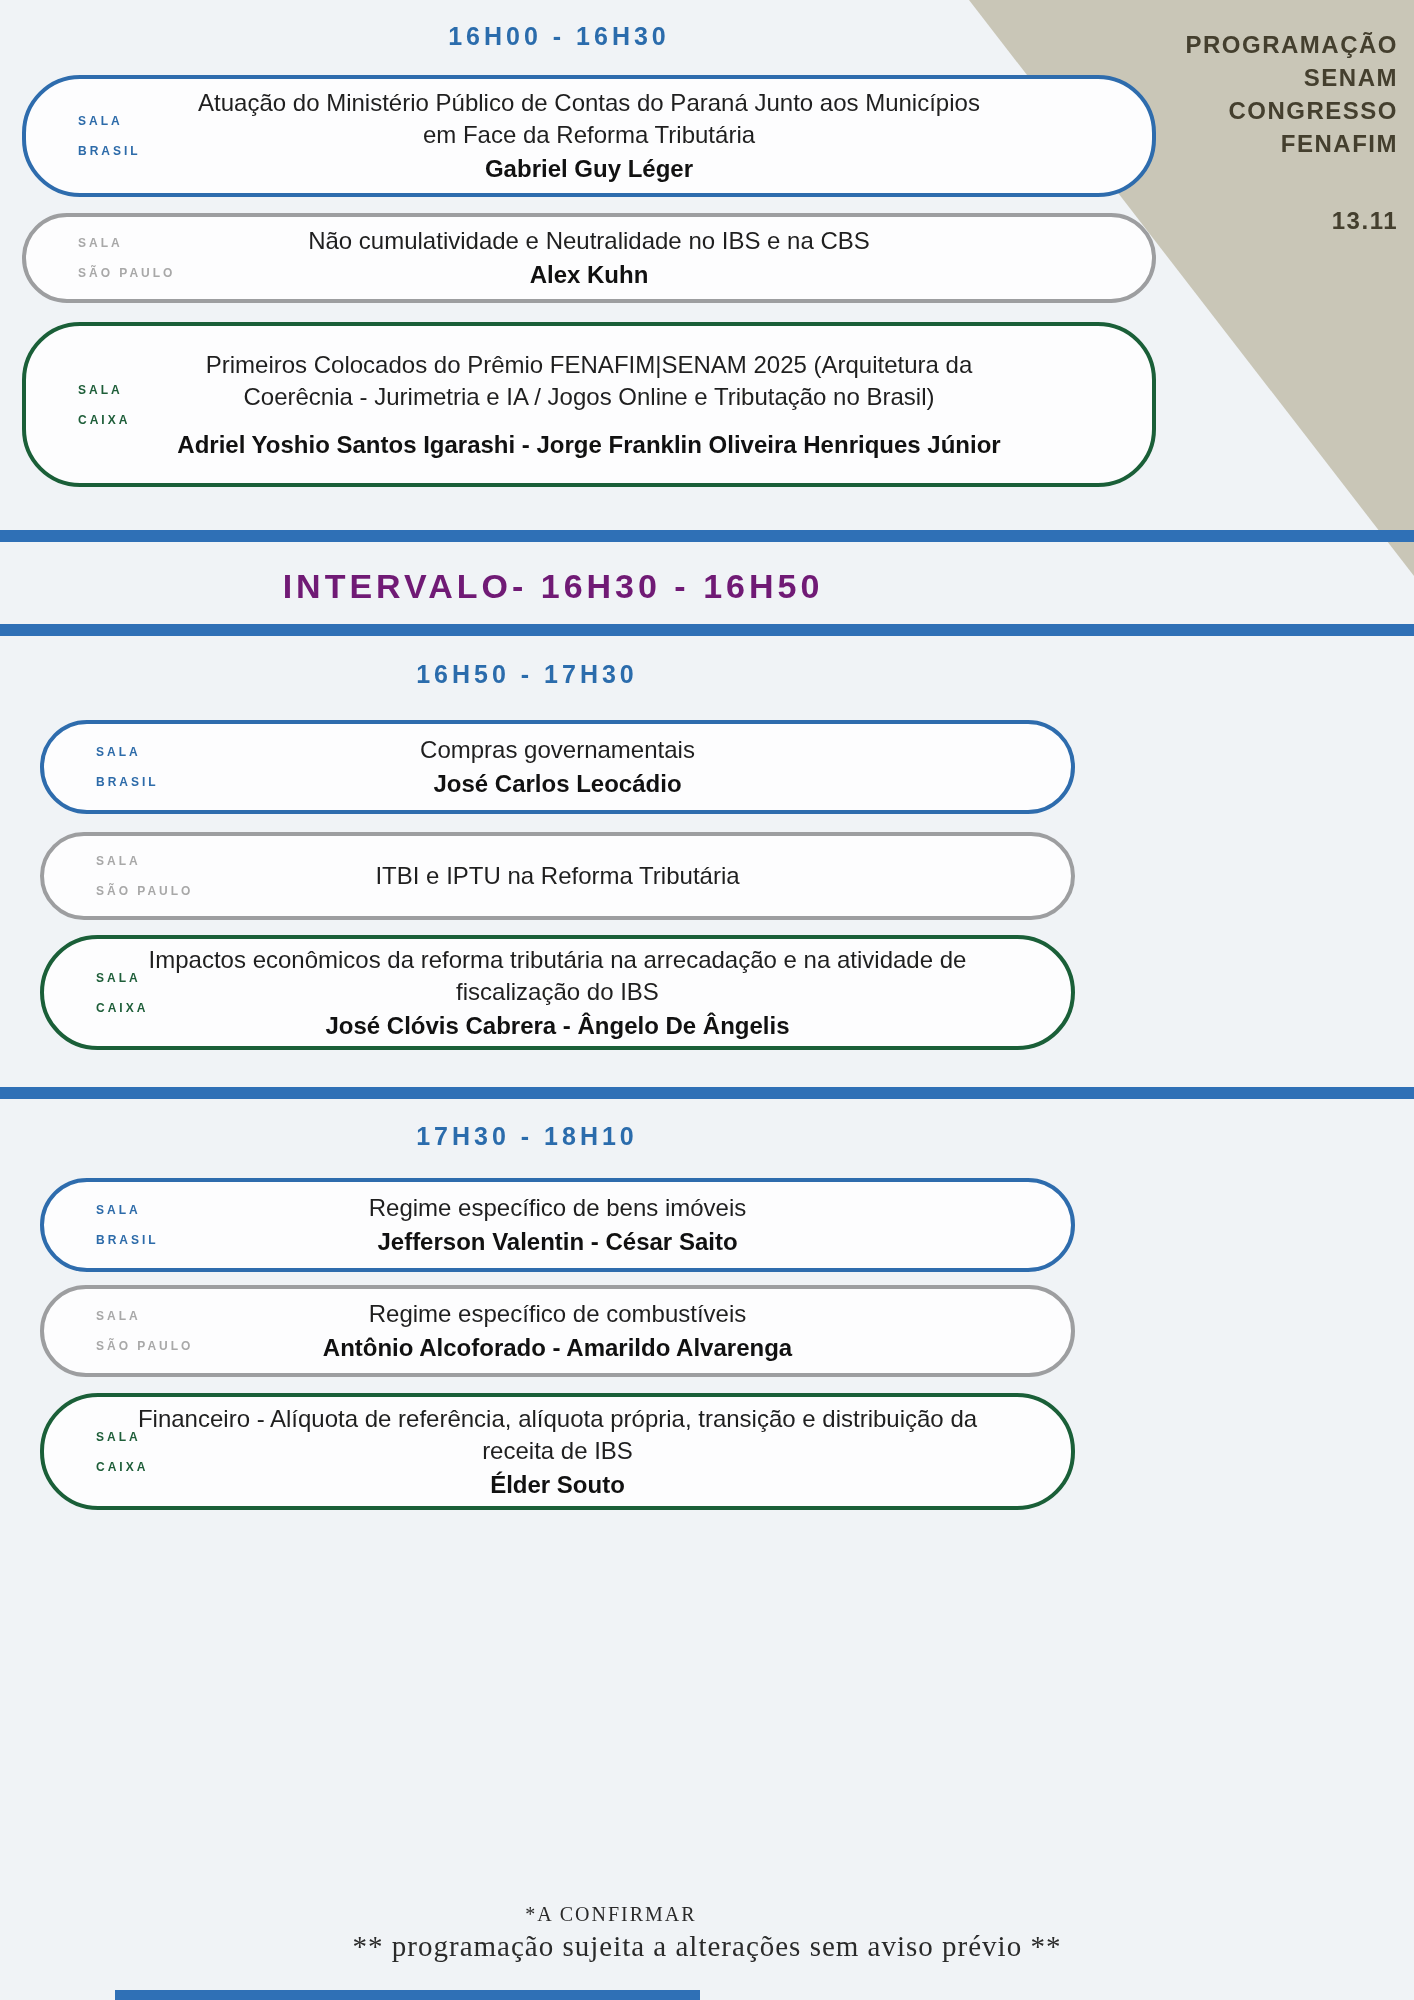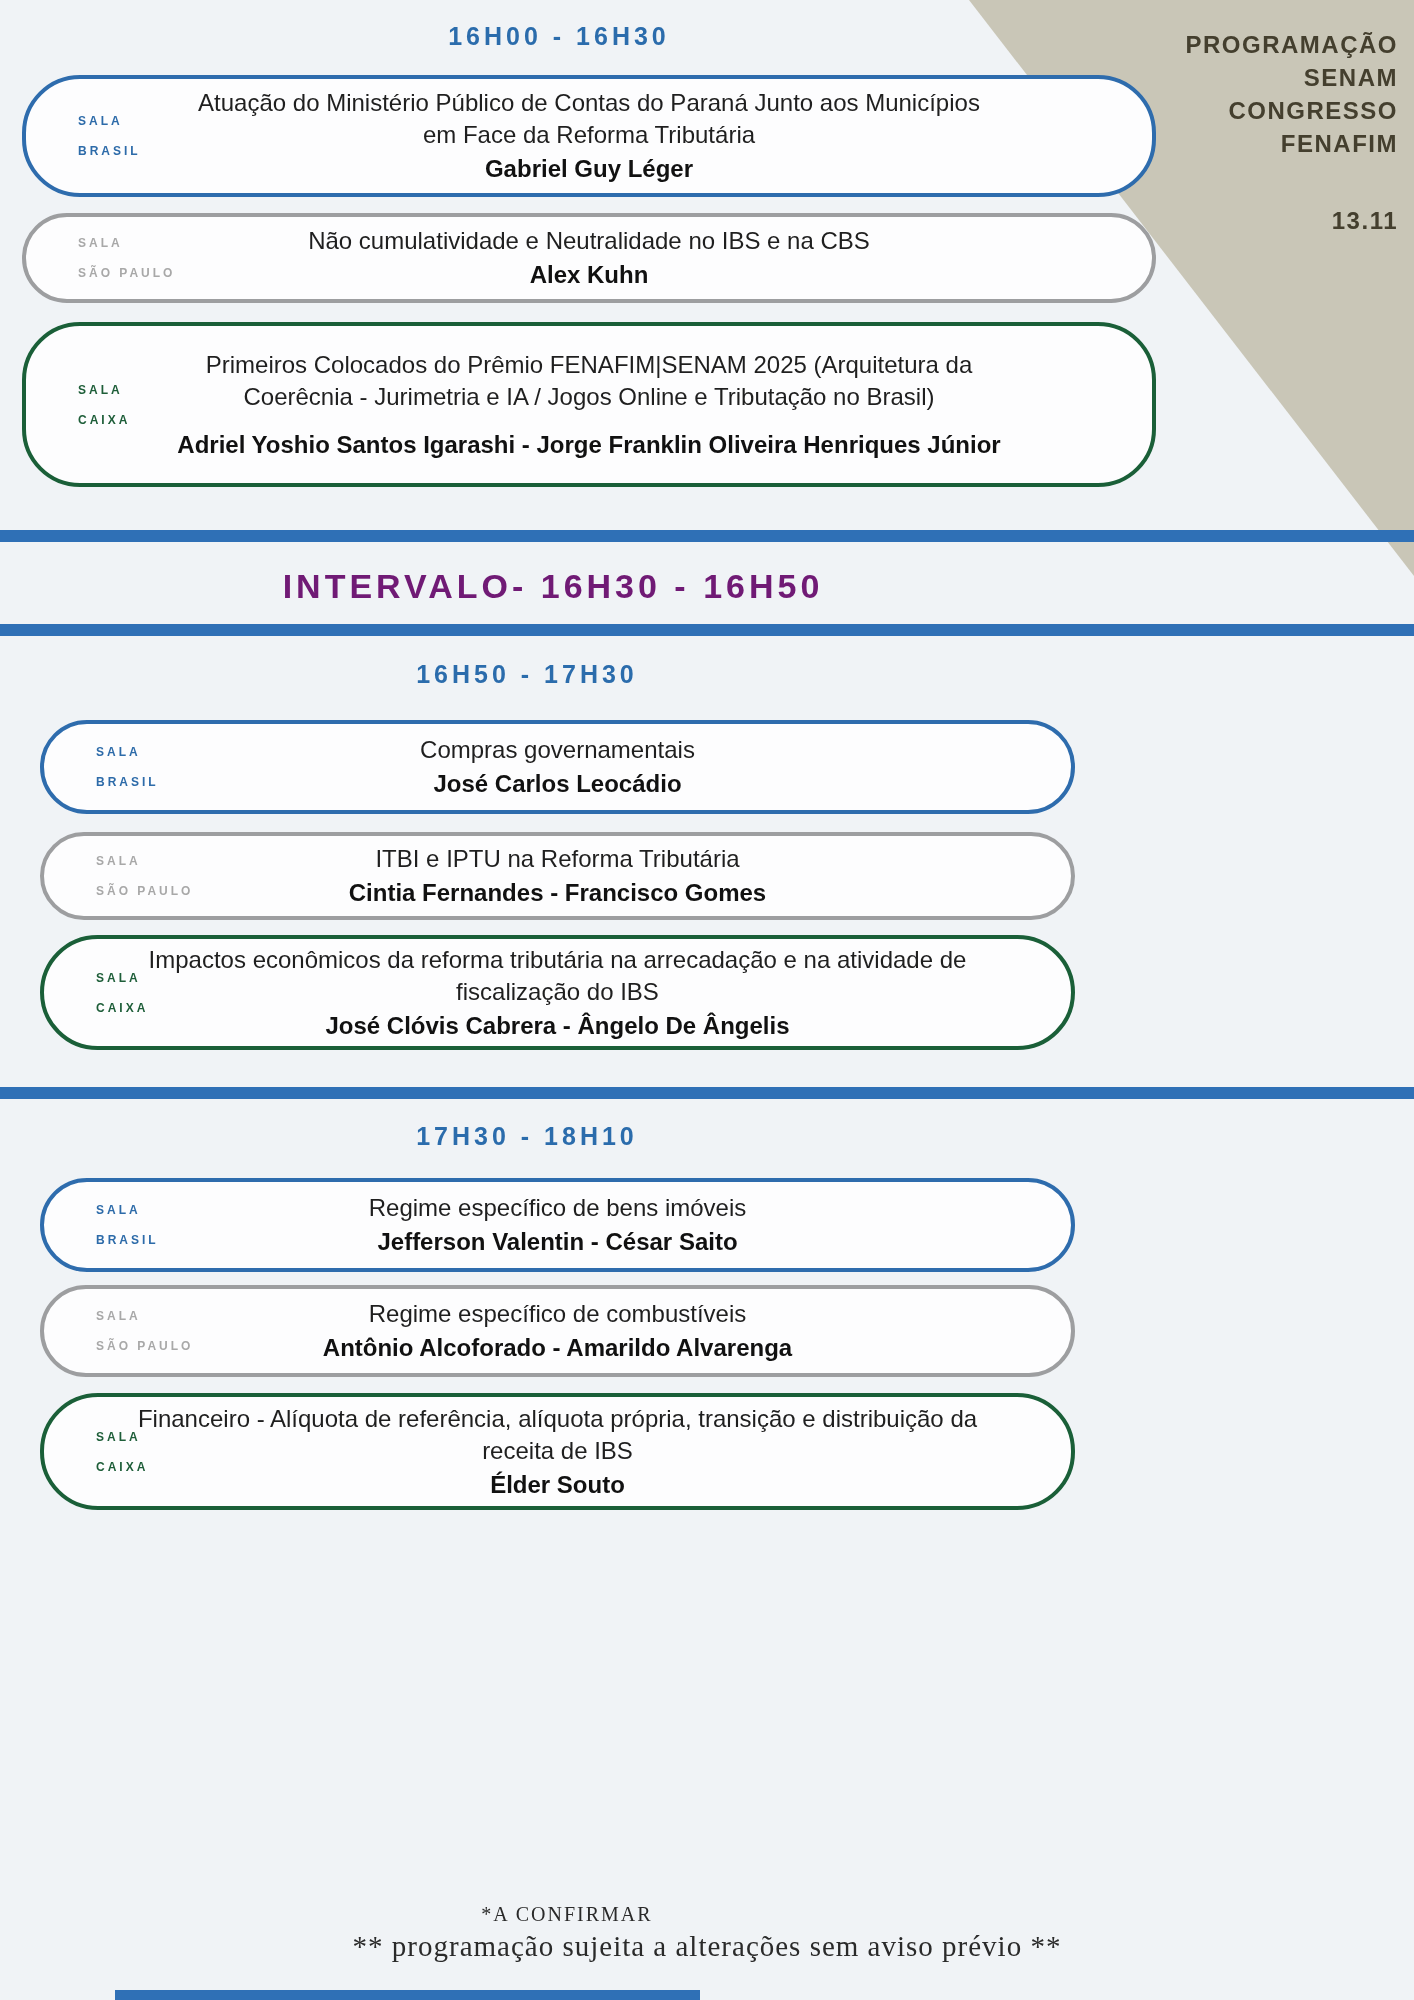--- a/index.html
+++ b/index.html
@@ -87,21 +87,21 @@
   .c2c{left:40px;top:935px;width:1035px;height:115px;}
   
   .c3a{left:40px;top:1178px;width:1035px;height:94px;}
   .c3b{left:40px;top:1285px;width:1035px;height:92px;}
   .c3c{left:40px;top:1393px;width:1035px;height:117px;}
   
   .footer-note1{
     position:absolute;top:1903px;left:0;width:1134px;
     text-align:center;
     font-family:"Liberation Serif",serif;
-    font-size:20px;letter-spacing:2px;color:#2a2a2a;
+    font-size:20px;letter-spacing:2px;color:#2a2a2a;padding-left:44px;
   }
   .footer-note2{
     position:absolute;top:1930px;left:0;width:1414px;
     text-align:center;
     font-family:Liberation Serif, serif;
     font-size:29px;letter-spacing:1px;color:#2a2a2a;
   }
   .bottom-bar{
     position:absolute;left:115px;top:1990px;width:585px;height:10px;
     background:#2f70b6;
@@ -163,21 +163,20 @@
     <div class="title">Compras governamentais</div>
     <div class="speakers">José Carlos Leocádio</div>
   </div>
 </div>
 
 <div class="card gray c2b">
   <div class="room gray-t">SALA
 SÃO PAULO</div>
   <div class="content">
     <div class="title">ITBI e IPTU na Reforma Tributária</div>
-    <div class="speakers">Cintia Fernandes - Francisco Gomes</div>
   </div>
 </div>
 
 <div class="card green c2c">
   <div class="room green-t">SALA
 CAIXA</div>
   <div class="content">
     <div class="title">Impactos econômicos da reforma tributária na arrecadação e na atividade de
 fiscalização do IBS</div>
     <div class="speakers">José Clóvis Cabrera - Ângelo De Ângelis</div>

